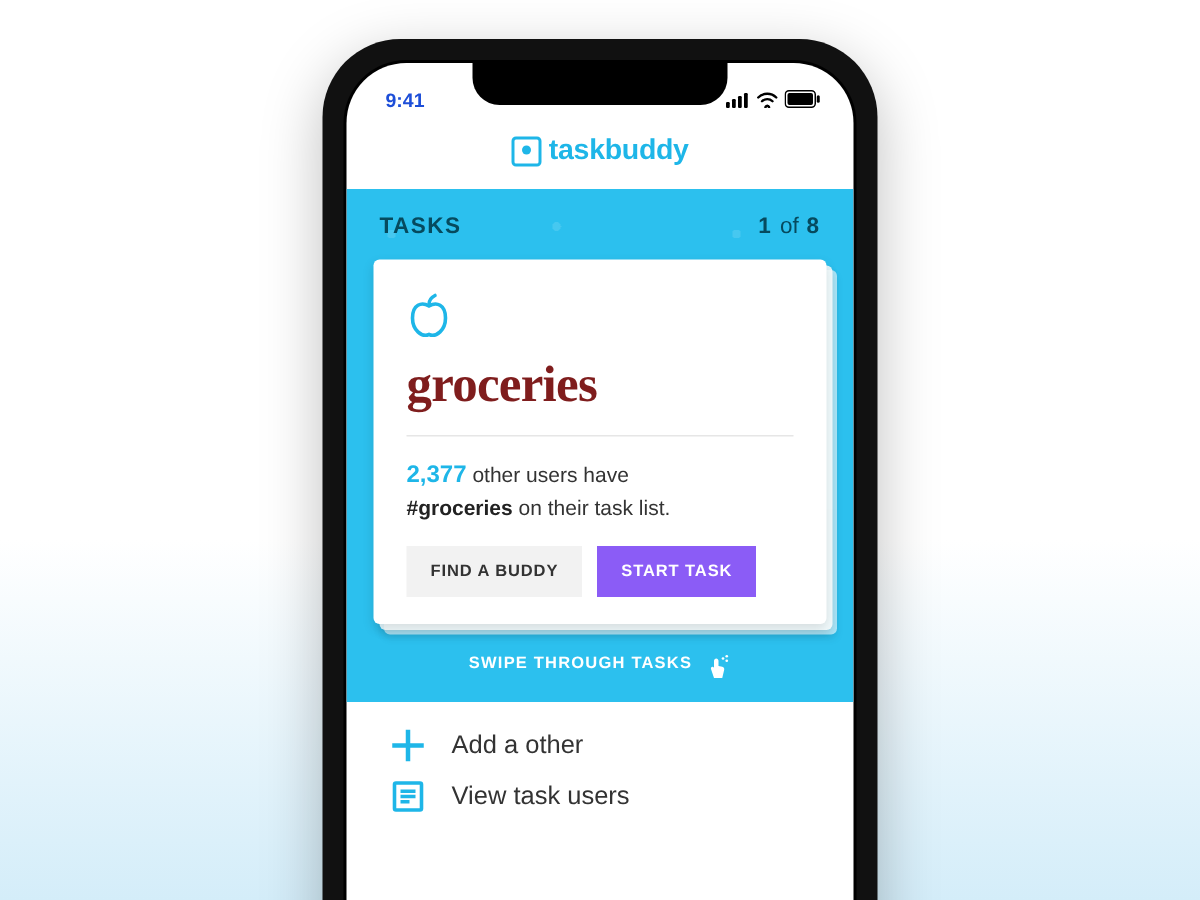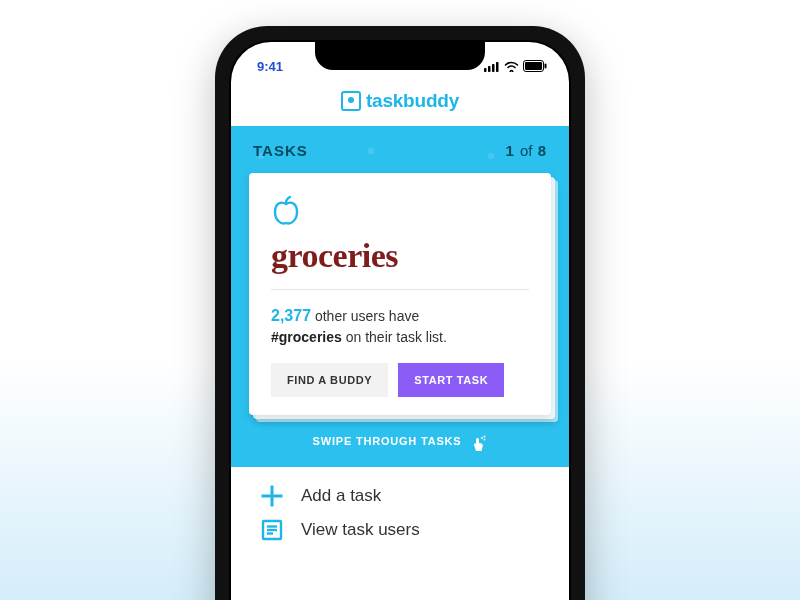--- a/index.html
+++ b/index.html
@@ -308,21 +308,21 @@
         </div>
       </div>
 
       <div class="bottom-actions">
         <div class="action-row">
           <span class="action-icon">
             <svg width="22" height="22" viewBox="0 0 22 22">
                 <path d="M11 2 L11 20 M2 11 L20 11" stroke="#1eb6e8" stroke-width="3" stroke-linecap="square"></path>
               </svg>
           </span>
-          <span class="action-label">Add a task</span>
+          <span class="action-label">Add a other</span>
         </div>
         <div class="action-row">
           <span class="action-icon">
             <svg width="22" height="22" viewBox="0 0 22 22" fill="none" stroke="#1eb6e8" stroke-width="2.4">
                 <rect x="2" y="2" width="18" height="18" rx="1"></rect>
                 <line x1="6" y1="7.5" x2="16" y2="7.5"></line>
                 <line x1="6" y1="11" x2="16" y2="11"></line>
                 <line x1="6" y1="14.5" x2="12" y2="14.5"></line>
               </svg>
           </span>

